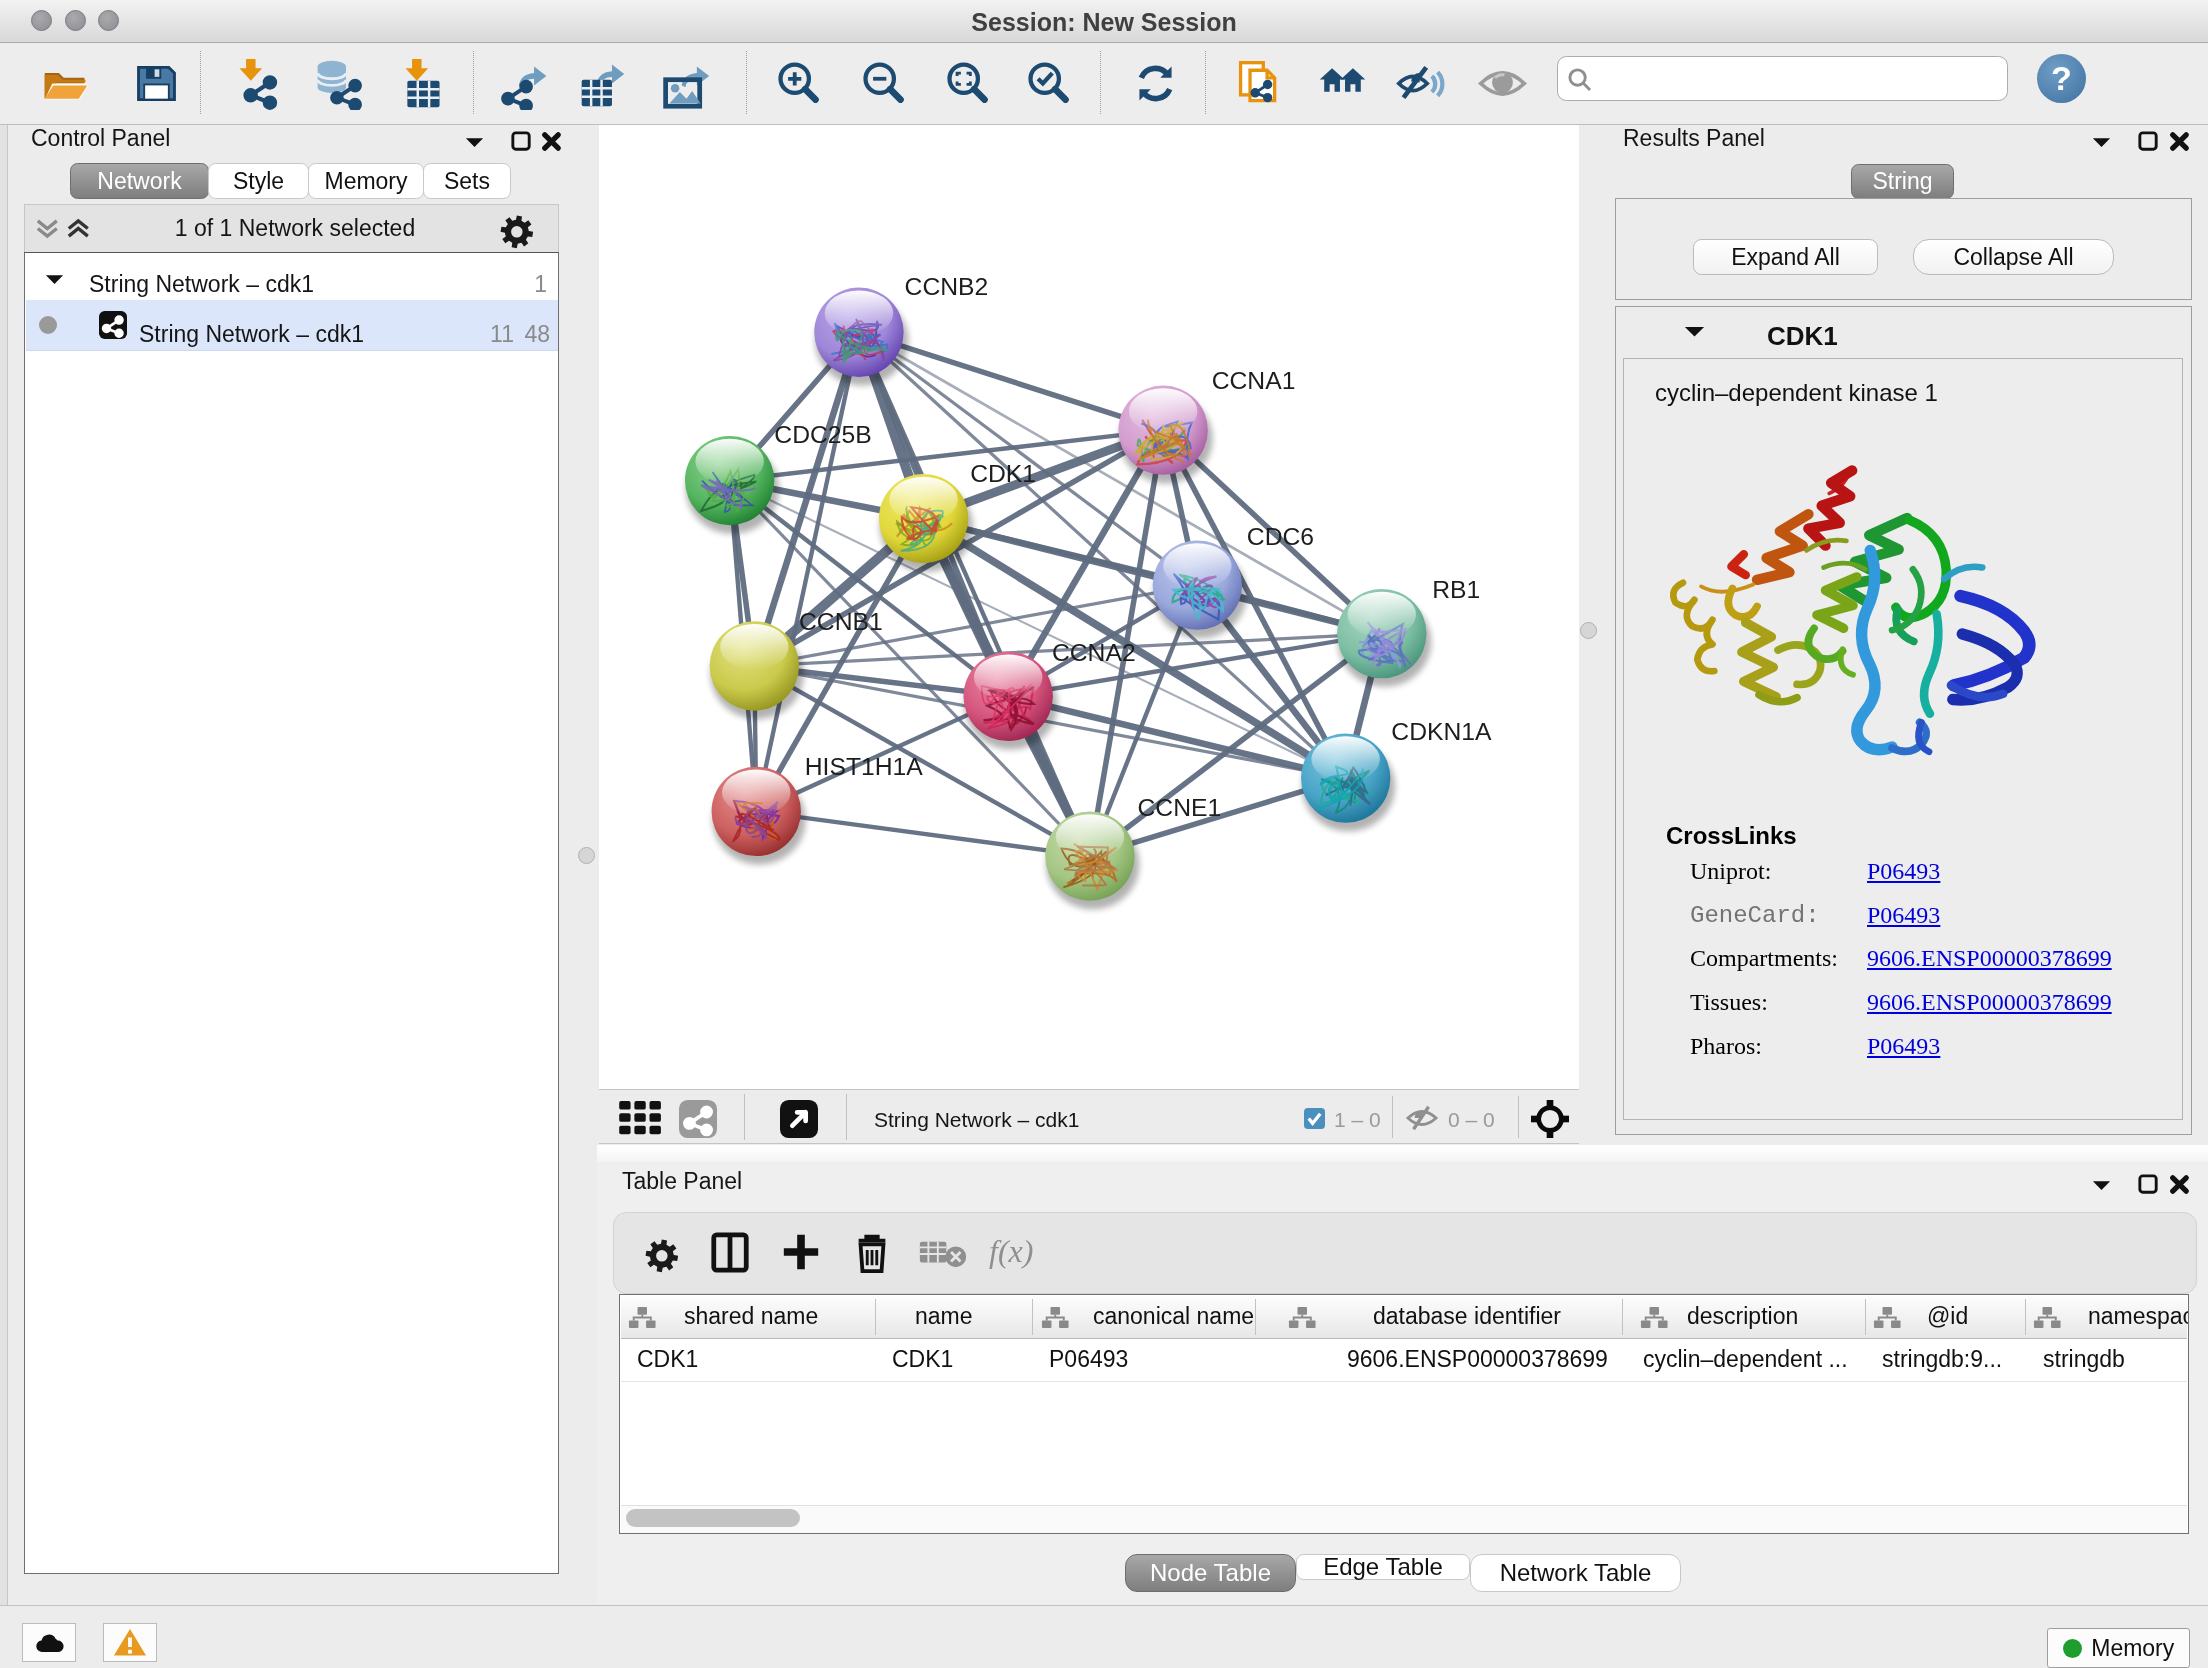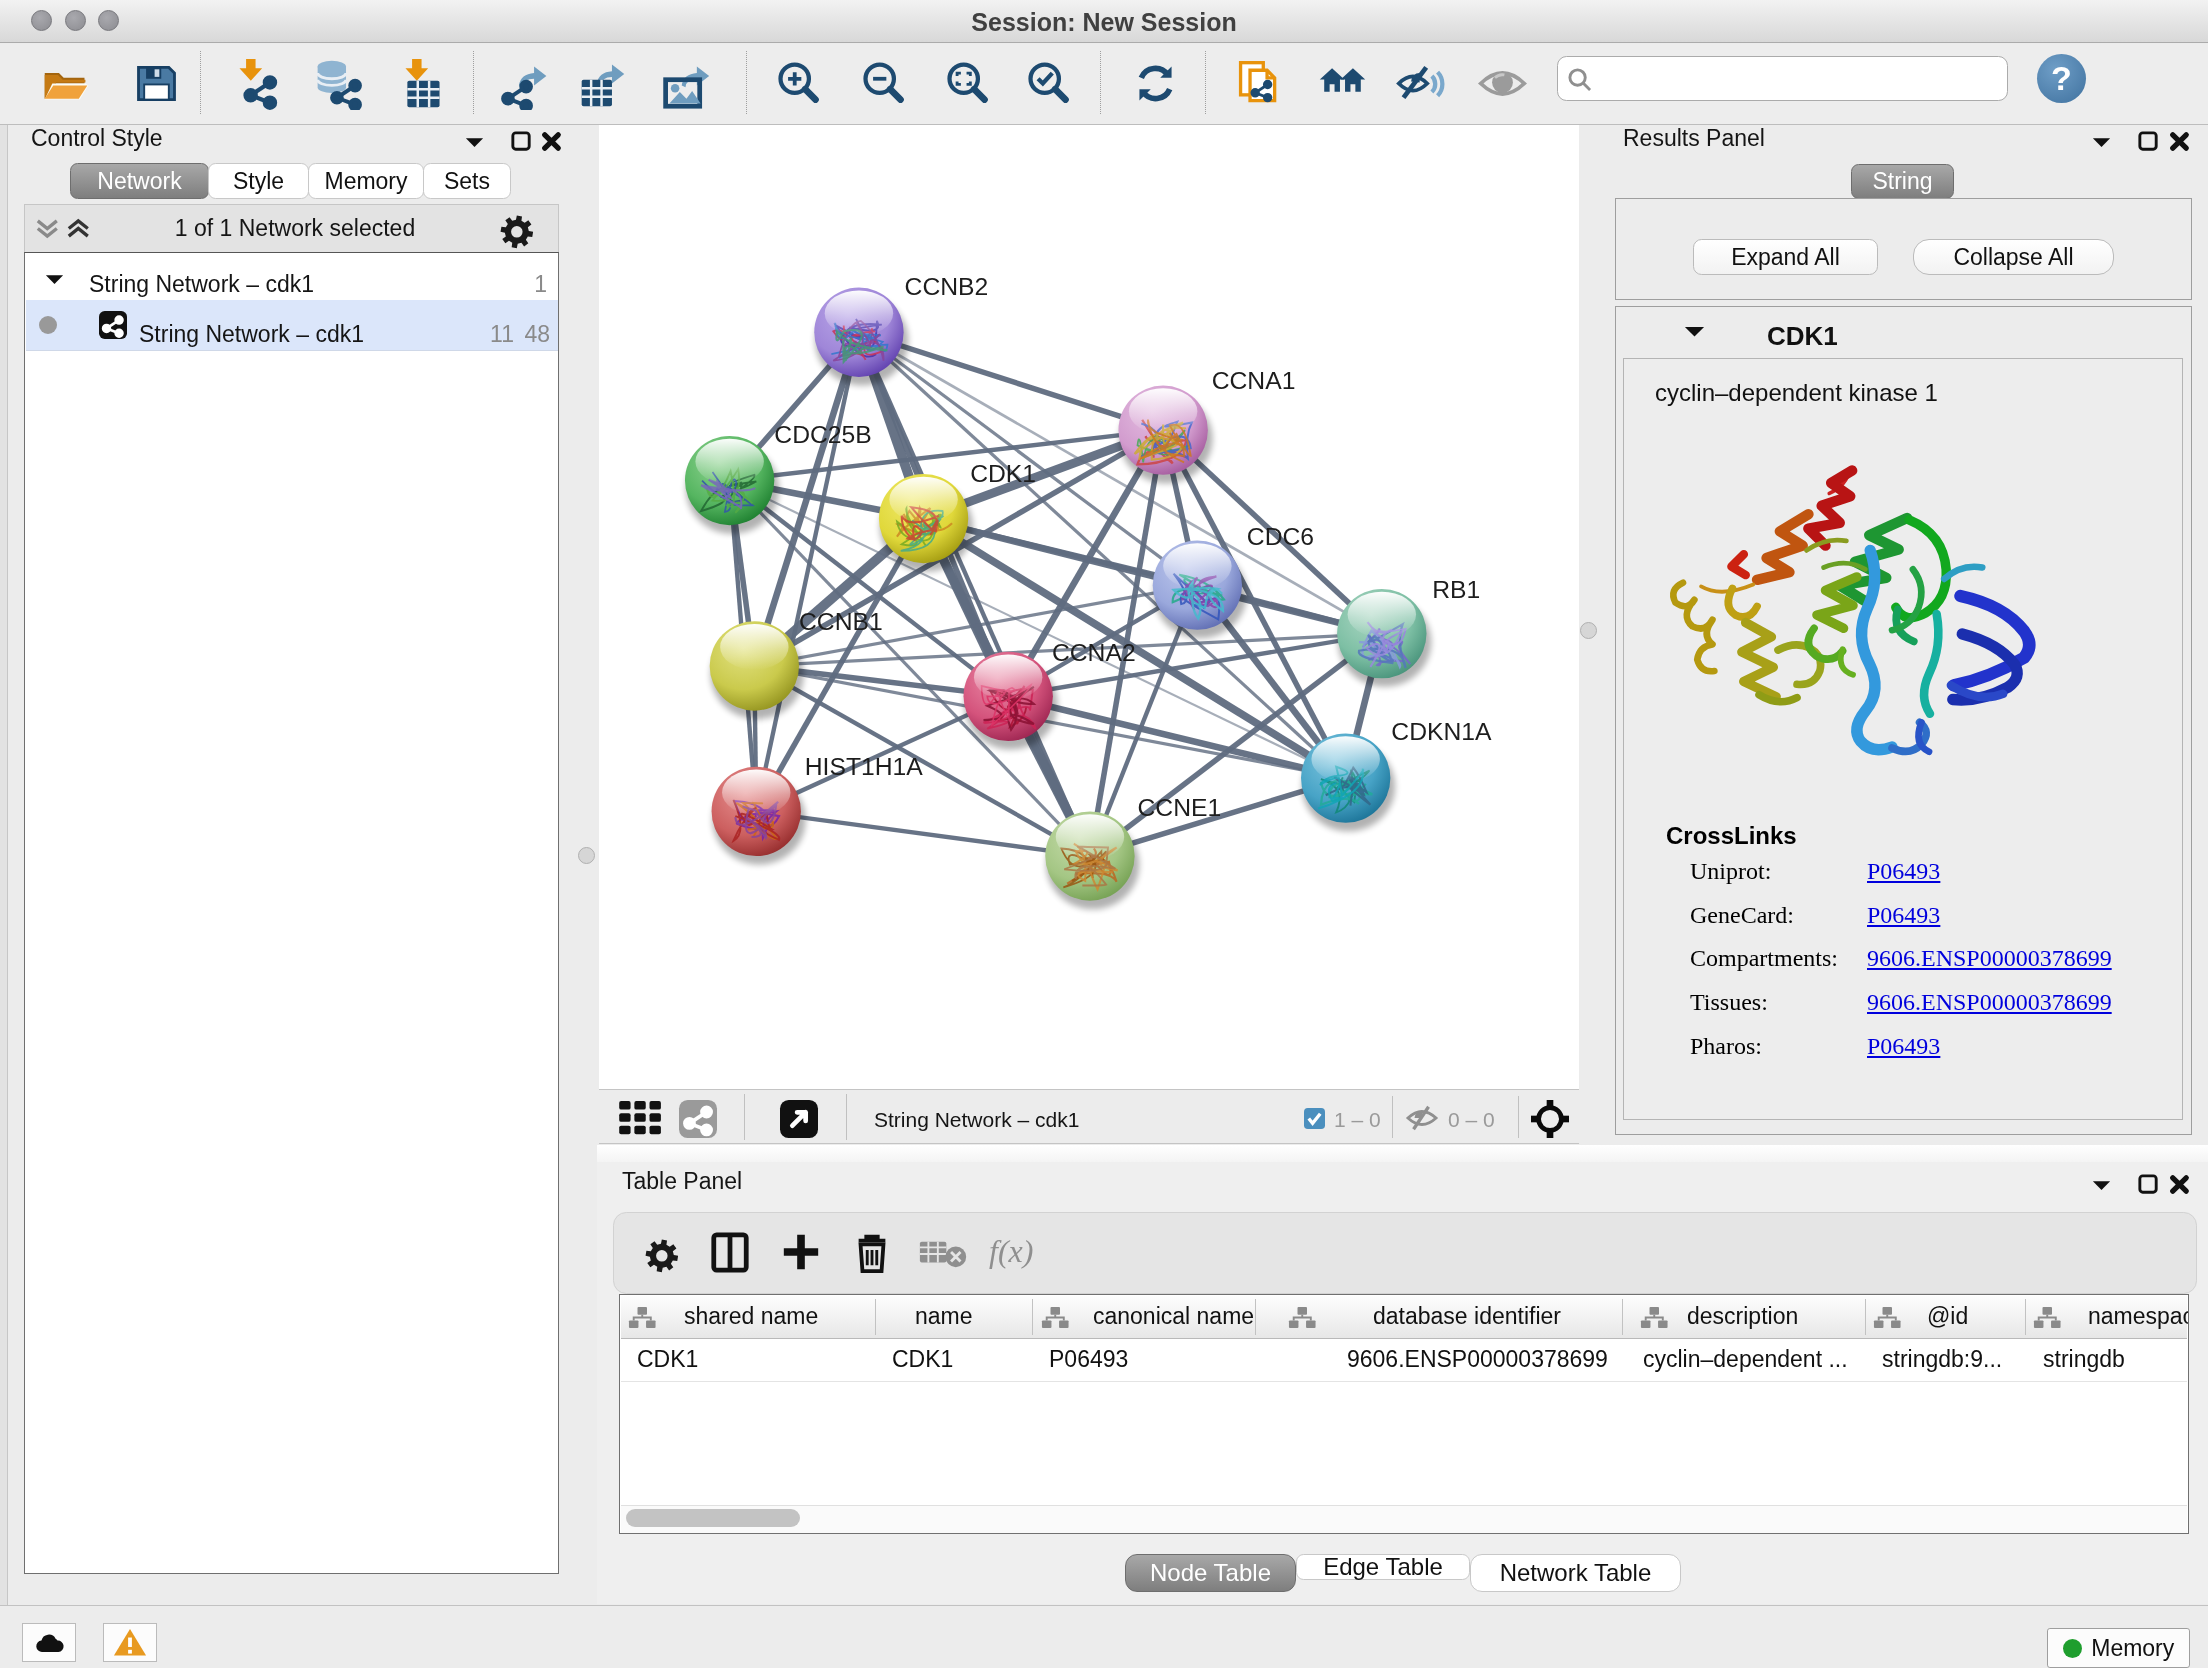--- a/index.html
+++ b/index.html
@@ -132,21 +132,21 @@
     <path d="M5,28 q23,-22 46,0 q-23,22 -46,0 z" fill="none" stroke="#9b9b9b" stroke-width="4"></path>
     <circle cx="28" cy="27" r="11" fill="#9b9b9b"></circle>
     <path d="M20,22 a11,11 0 0 1 10,-3" stroke="#c8c8c8" stroke-width="3" fill="none"></path>
   </svg>
 <div class="abs" style="left:1557px;top:56px;width:451px;height:45px;background:#fff;border:1.9px solid #ababab;border-radius:9.5px"></div>
 <svg style="position:absolute;left:1567px;top:67px" width="25" height="25" viewBox="0 0 26 26">
     <circle cx="11" cy="11" r="8" fill="none" stroke="#8f8f8f" stroke-width="3"></circle>
     <line x1="17" y1="17" x2="24" y2="24" stroke="#8f8f8f" stroke-width="3"></line>
   </svg>
 <div class="abs" style="left:2037px;top:54px;width:49px;height:49px;border-radius:50%;background:radial-gradient(circle at 38% 32%,#6f9ec7,#3f719e);color:#fff;font-size:34px;font-weight:bold;text-align:center;line-height:49px">?</div>
-<div class="abs t24" style="left:31px;top:125px">Control Style</div>
+<div class="abs t24" style="left:31px;top:125px">Control Panel</div>
 <svg style="position:absolute;left:464px;top:132px" width="21" height="21" viewBox="0 0 22 22">
     <path d="M2,6.6 h18 l-9.0,9.24 z" fill="#111"></path>
   </svg>
 <svg style="position:absolute;left:509px;top:129px" width="25" height="25" viewBox="0 0 26 26">
     <rect x="4" y="4" width="17" height="17" rx="3" fill="none" stroke="#111" stroke-width="3"></rect>
   </svg>
 <svg style="position:absolute;left:539px;top:129px" width="25" height="25" viewBox="0 0 26 26">
     <path d="M6,6 L20,20 M20,6 L6,20" stroke="#111" stroke-width="5.5" stroke-linecap="round"></path>
   </svg>
 <div class="abs" style="left:70px;top:163px;width:139px;height:36px;background:linear-gradient(#a8a8a8,#7e7e7e);color:#fff;border:1px solid #6e6e6e;border-radius:7.6px;font-size:23px;display:flex;align-items:center;justify-content:center">Network</div>
@@ -514,21 +514,21 @@
 <path d="M302,242 q30,19 55,9" stroke="#2a48c8" stroke-width="9"></path>
 <path d="M240,308 q19,9 31,-4 q11,-13 -2,-23" stroke="#2f6ec8" stroke-width="8"></path>
 <path d="M271,281 q-9,23 8,31" stroke="#2853c8" stroke-width="7"></path>
 <path d="M295,130 q18,-16 40,-12" stroke="#2e9ec4" stroke-width="7"></path>
 </g>
 </svg>
 
 <div class="abs" style="left:1666px;top:822px;font-size:24px;font-weight:bold;color:#000;font-family:Liberation Sans, sans-serif">CrossLinks</div>
 <div class="abs" style="left:1690px;top:858px;font-size:24px;color:#000;font-family:'Liberation Serif',serif">Uniprot:</div>
 <div class="abs" style="left:1867px;top:858px;font-size:24px;color:#0000dd;text-decoration:underline;font-family:'Liberation Serif',serif">P06493</div>
-<div class="abs" style="left:1690px;top:902px;font-size:24px;color:#000000;font-family:Liberation Serif, serif">GeneCard:</div>
+<div class="abs" style="left:1690px;top:902px;font-size:24px;color:#737373;font-family:Liberation Mono, monospace">GeneCard:</div>
 <div class="abs" style="left:1867px;top:902px;font-size:24px;color:#0000dd;text-decoration:underline;font-family:'Liberation Serif',serif">P06493</div>
 <div class="abs" style="left:1690px;top:945px;font-size:24px;color:#000;font-family:'Liberation Serif',serif">Compartments:</div>
 <div class="abs" style="left:1867px;top:945px;font-size:24px;color:#0000dd;text-decoration:underline;font-family:'Liberation Serif',serif">9606.ENSP00000378699</div>
 <div class="abs" style="left:1690px;top:989px;font-size:24px;color:#000;font-family:'Liberation Serif',serif">Tissues:</div>
 <div class="abs" style="left:1867px;top:989px;font-size:24px;color:#0000dd;text-decoration:underline;font-family:'Liberation Serif',serif">9606.ENSP00000378699</div>
 <div class="abs" style="left:1690px;top:1033px;font-size:24px;color:#000;font-family:'Liberation Serif',serif">Pharos:</div>
 <div class="abs" style="left:1867px;top:1033px;font-size:24px;color:#0000dd;text-decoration:underline;font-family:'Liberation Serif',serif">P06493</div>
 <div class="abs" style="left:597px;top:1145px;width:1611px;height:17px;background:linear-gradient(#ffffff,#f4f4f4)"></div>
 <div class="abs" style="left:597px;top:1162px;width:1611px;height:442px;background:#efefef"></div>
 <div class="abs t24" style="left:622px;top:1168px">Table Panel</div>

